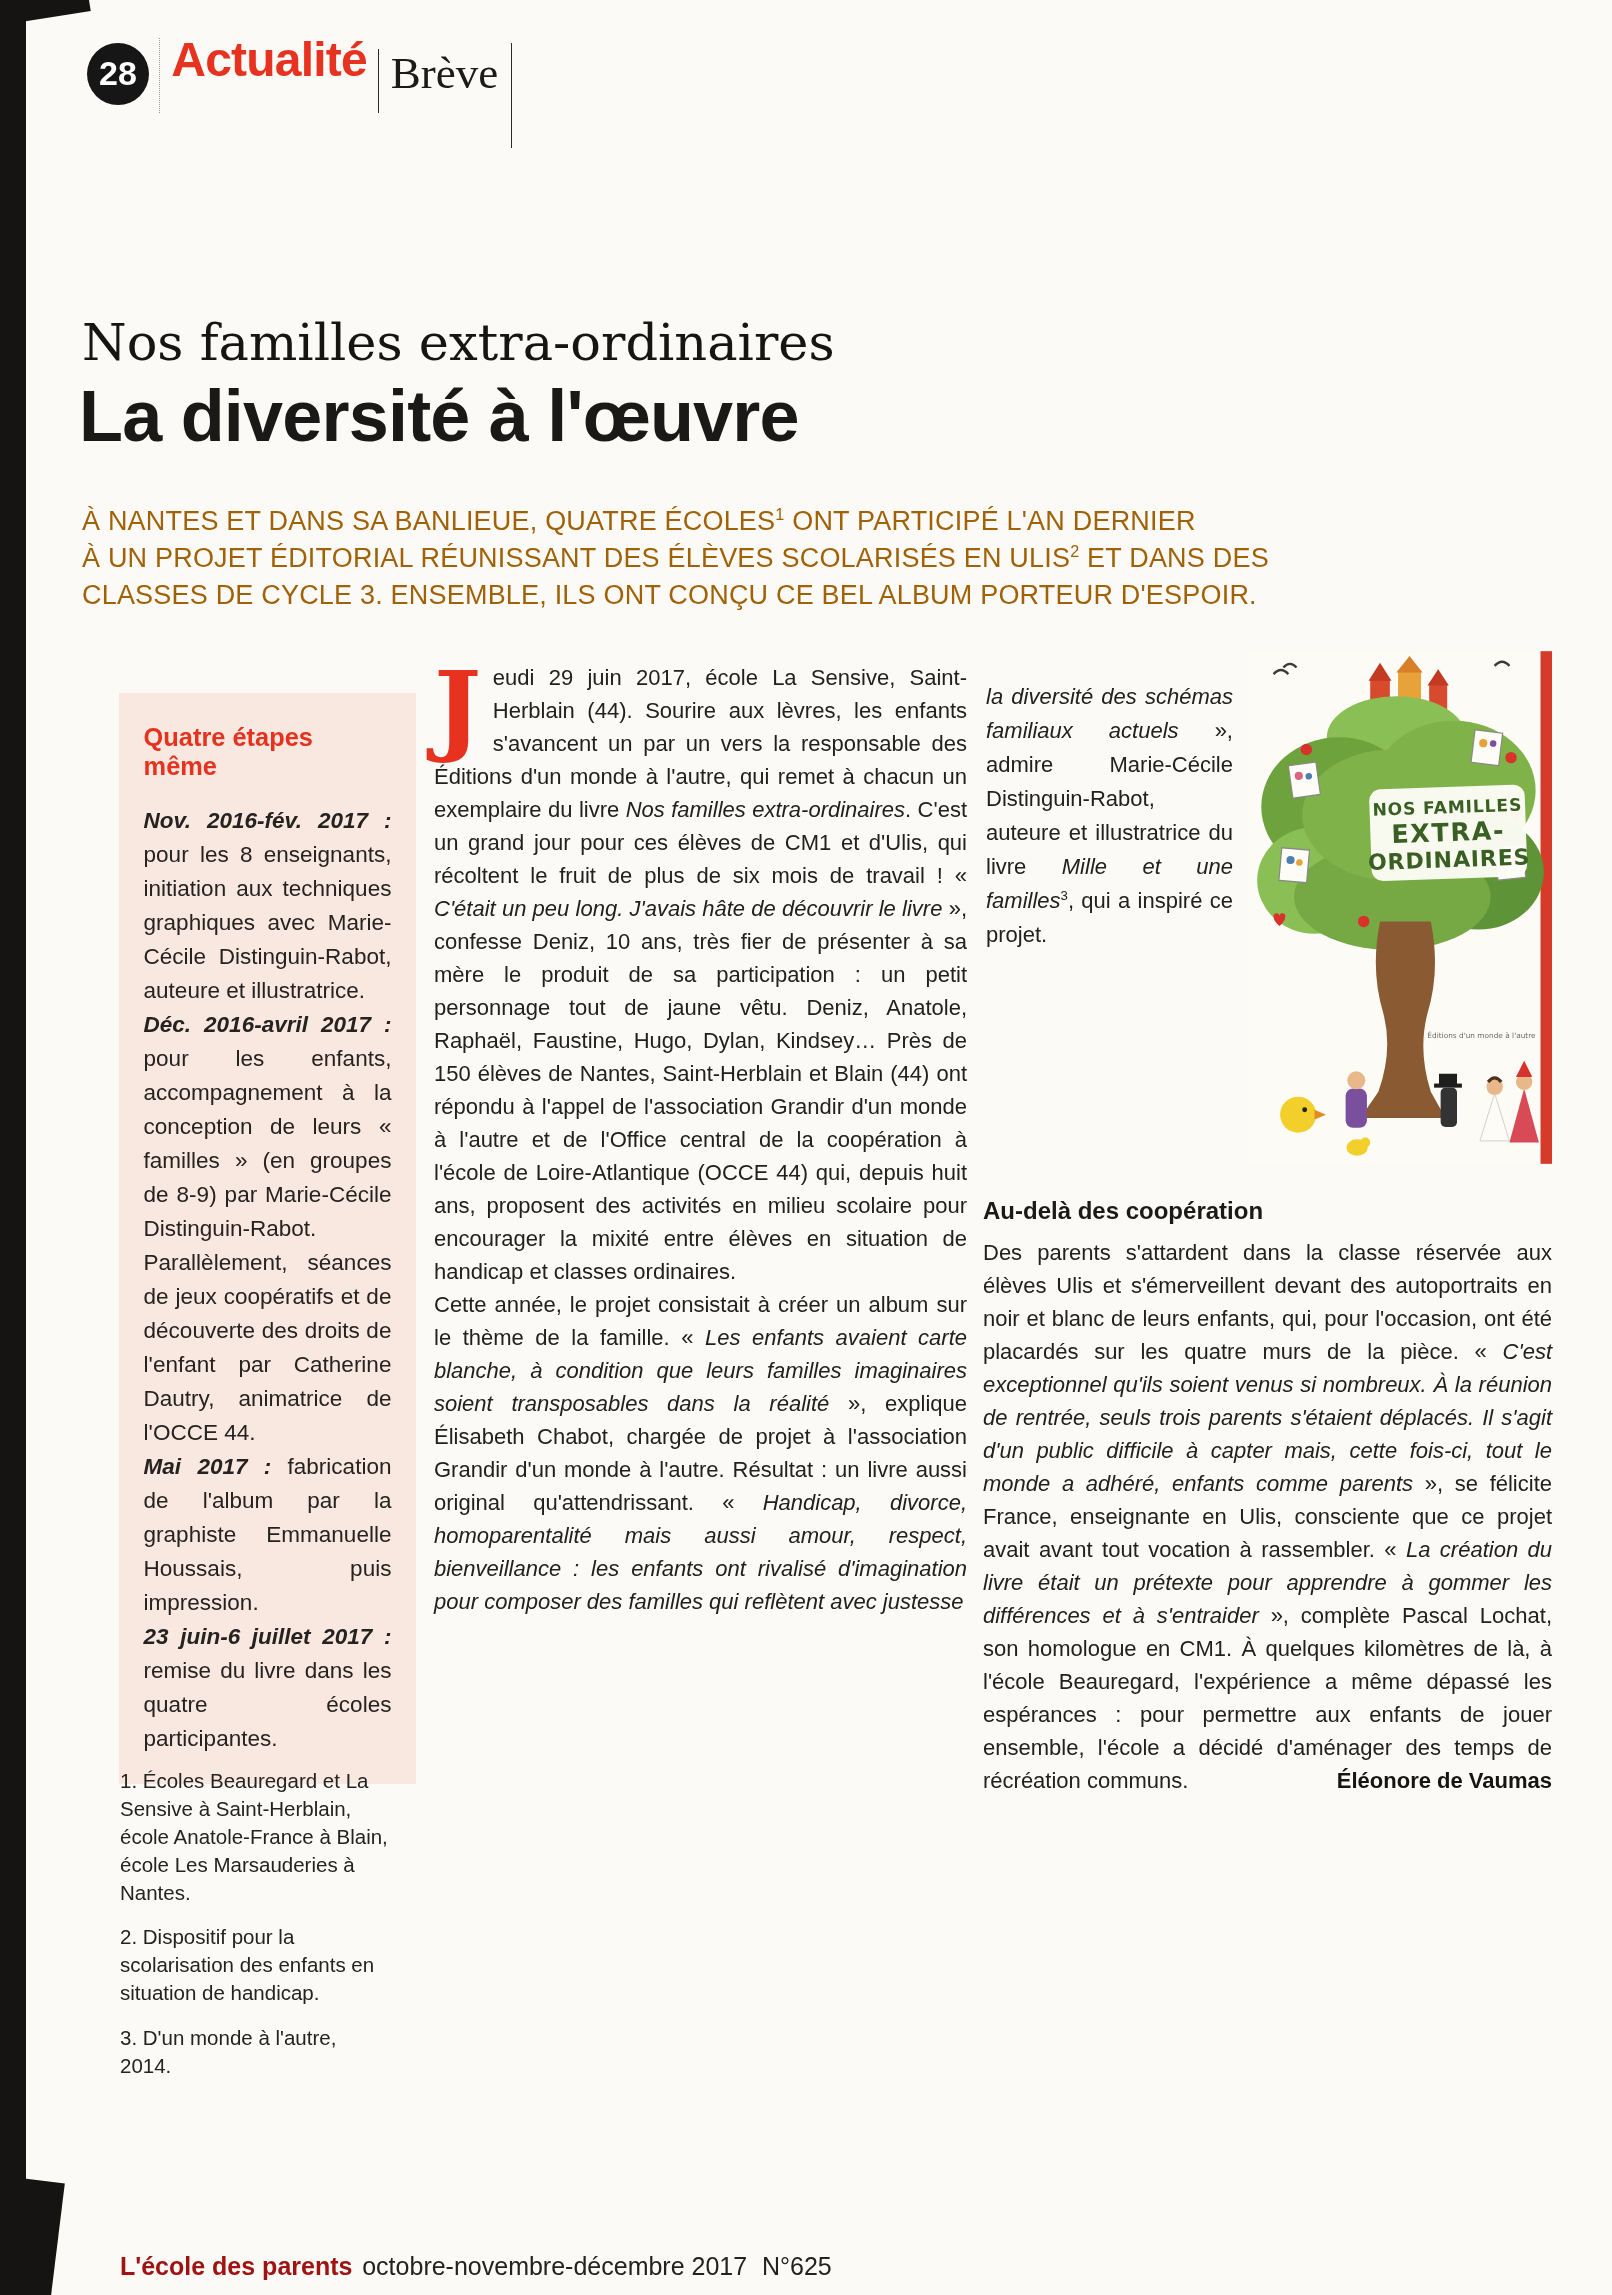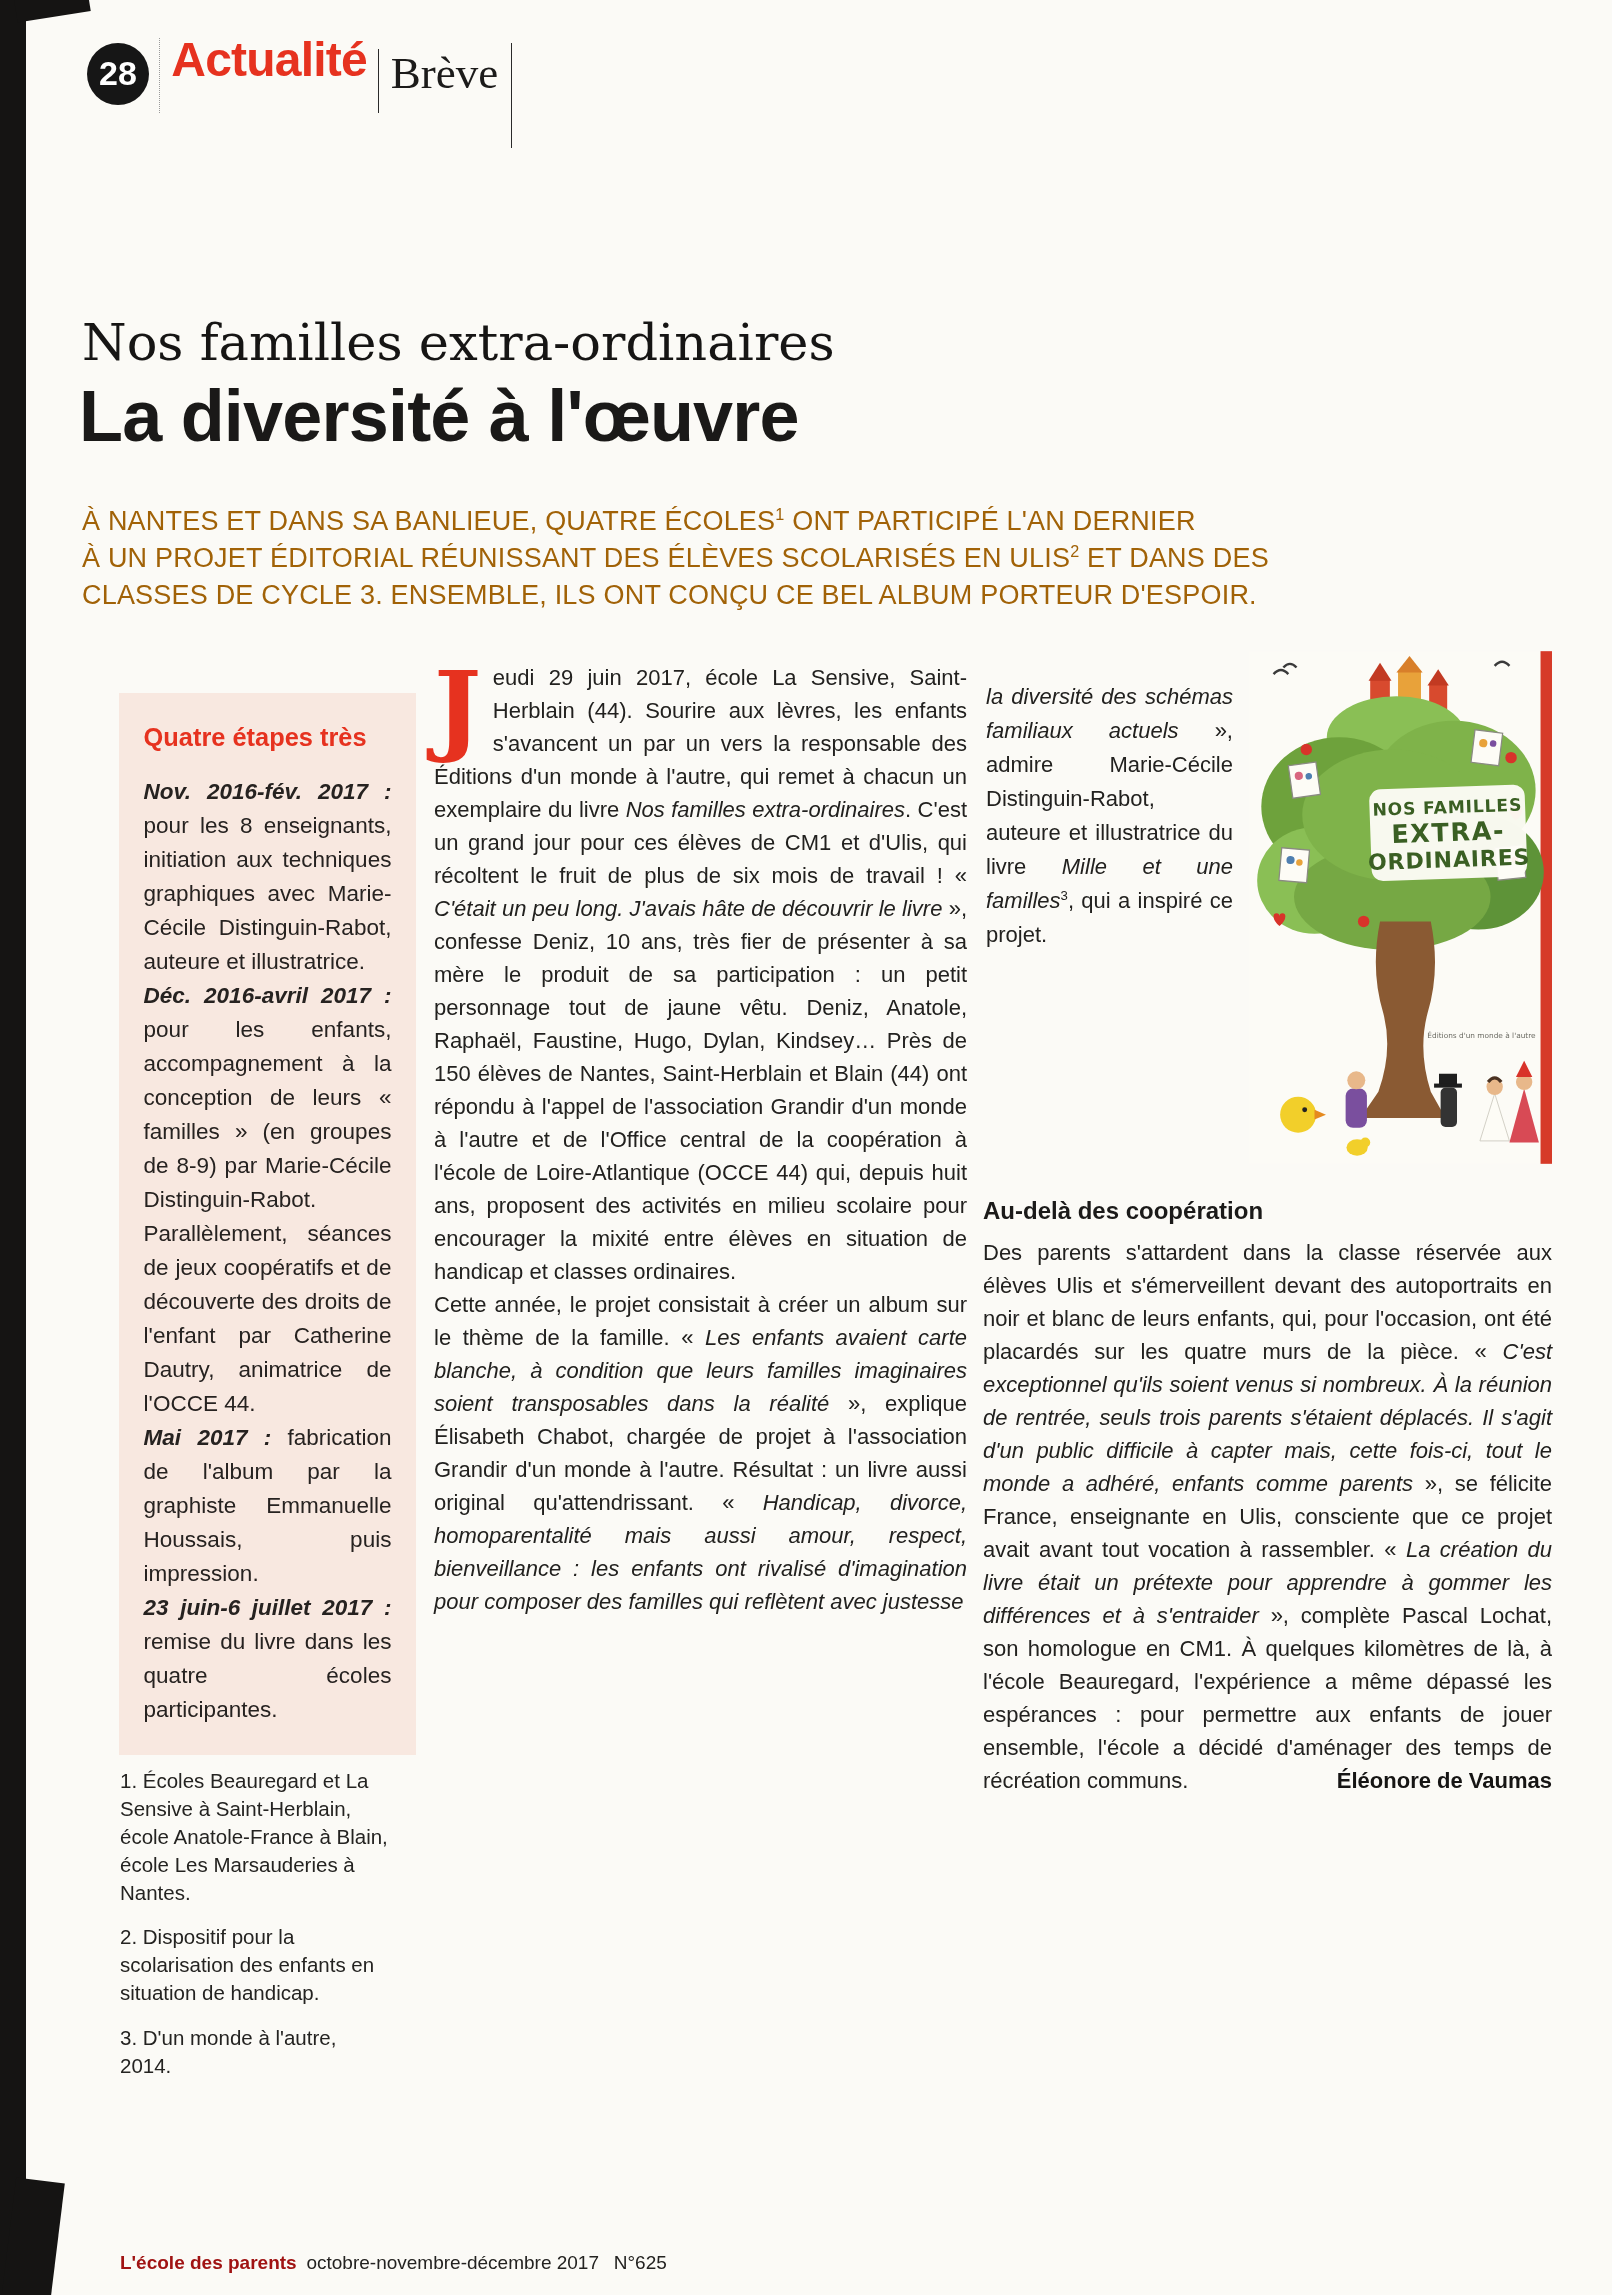--- a/index.html
+++ b/index.html
@@ -57,21 +57,21 @@
   .colC-head{position:absolute;left:983px;top:1197px;font-size:24px;font-weight:800;color:#1b1a19;}
   .colC{position:absolute;left:983px;top:1236px;width:569px;font-size:22px;line-height:33px;
         text-align:justify;color:#22211f;}
   .colC p{margin:0;}
   .byline{margin-top:-33px;text-align:right;font-weight:bold;color:#161514;}
 
   
   .book-cover{position:absolute;left:1249px;top:651px;width:303px;height:513px;}
 
   
-  .footer{position:absolute;left:120px;top:2252px;font-size:19px;color:#232220;}
+  .footer{position:absolute;left:120px;top:2252px;font-size:25px;color:#232220;}
   .footer .mag{font-weight:bold;color:#a01313;margin-right:9.8px;}
   .footer .num{margin-left:14.8px;}
 </style>
 </head>
 <body>
 
 <div id="page">
 
   <div class="scan-edge-left"></div>
   <div class="scan-corner-top"></div>
@@ -88,21 +88,21 @@
   </div>
 
   <div class="kicker-title">Nos familles extra-ordinaires</div>
   <div class="main-title">La diversité à l'œuvre</div>
 
   <div class="standfirst"><span>À NANTES ET DANS SA BANLIEUE, QUATRE ÉCOLES</span><span class="seg-sup">1</span><span> ONT PARTICIPÉ L'AN DERNIER
 À UN PROJET ÉDITORIAL RÉUNISSANT DES ÉLÈVES SCOLARISÉS EN ULIS</span><span class="seg-sup">2</span><span> ET DANS DES
 CLASSES DE CYCLE 3. ENSEMBLE, ILS ONT CONÇU CE BEL ALBUM PORTEUR D'ESPOIR.</span></div>
 
   <div class="sidebar">
-    <h3>Quatre étapes très</h3>
+    <h3>Quatre étapes même</h3>
     <p><span class="seg-bolditalic">Nov. 2016-fév. 2017 : </span><span>pour les 8 enseignants, initiation aux techniques graphiques avec Marie-Cécile Distinguin-Rabot, auteure et illustratrice.</span></p>
     <p><span class="seg-bolditalic">Déc. 2016-avril 2017 : </span><span>pour les enfants, accompagnement à la conception de leurs « familles » (en groupes de 8-9) par Marie-Cécile Distinguin-Rabot. Parallèlement, séances de jeux coopératifs et de découverte des droits de l'enfant par Catherine Dautry, animatrice de l'OCCE 44.</span></p>
     <p><span class="seg-bolditalic">Mai 2017 : </span><span>fabrication de l'album par la graphiste Emmanuelle Houssais, puis impression.</span></p>
     <p><span class="seg-bolditalic">23 juin-6 juillet 2017 : </span><span>remise du livre dans les quatre écoles participantes.</span></p>
   </div>
 
   <div class="footnotes">
     <p>1. Écoles Beauregard et La Sensive à Saint-Herblain, école Anatole-France à Blain, école Les Marsauderies à Nantes.</p>
     <p>2. Dispositif pour la scolarisation des enfants en situation de handicap.</p>
     <p>3. D'un monde à l'autre, 2014.</p>

